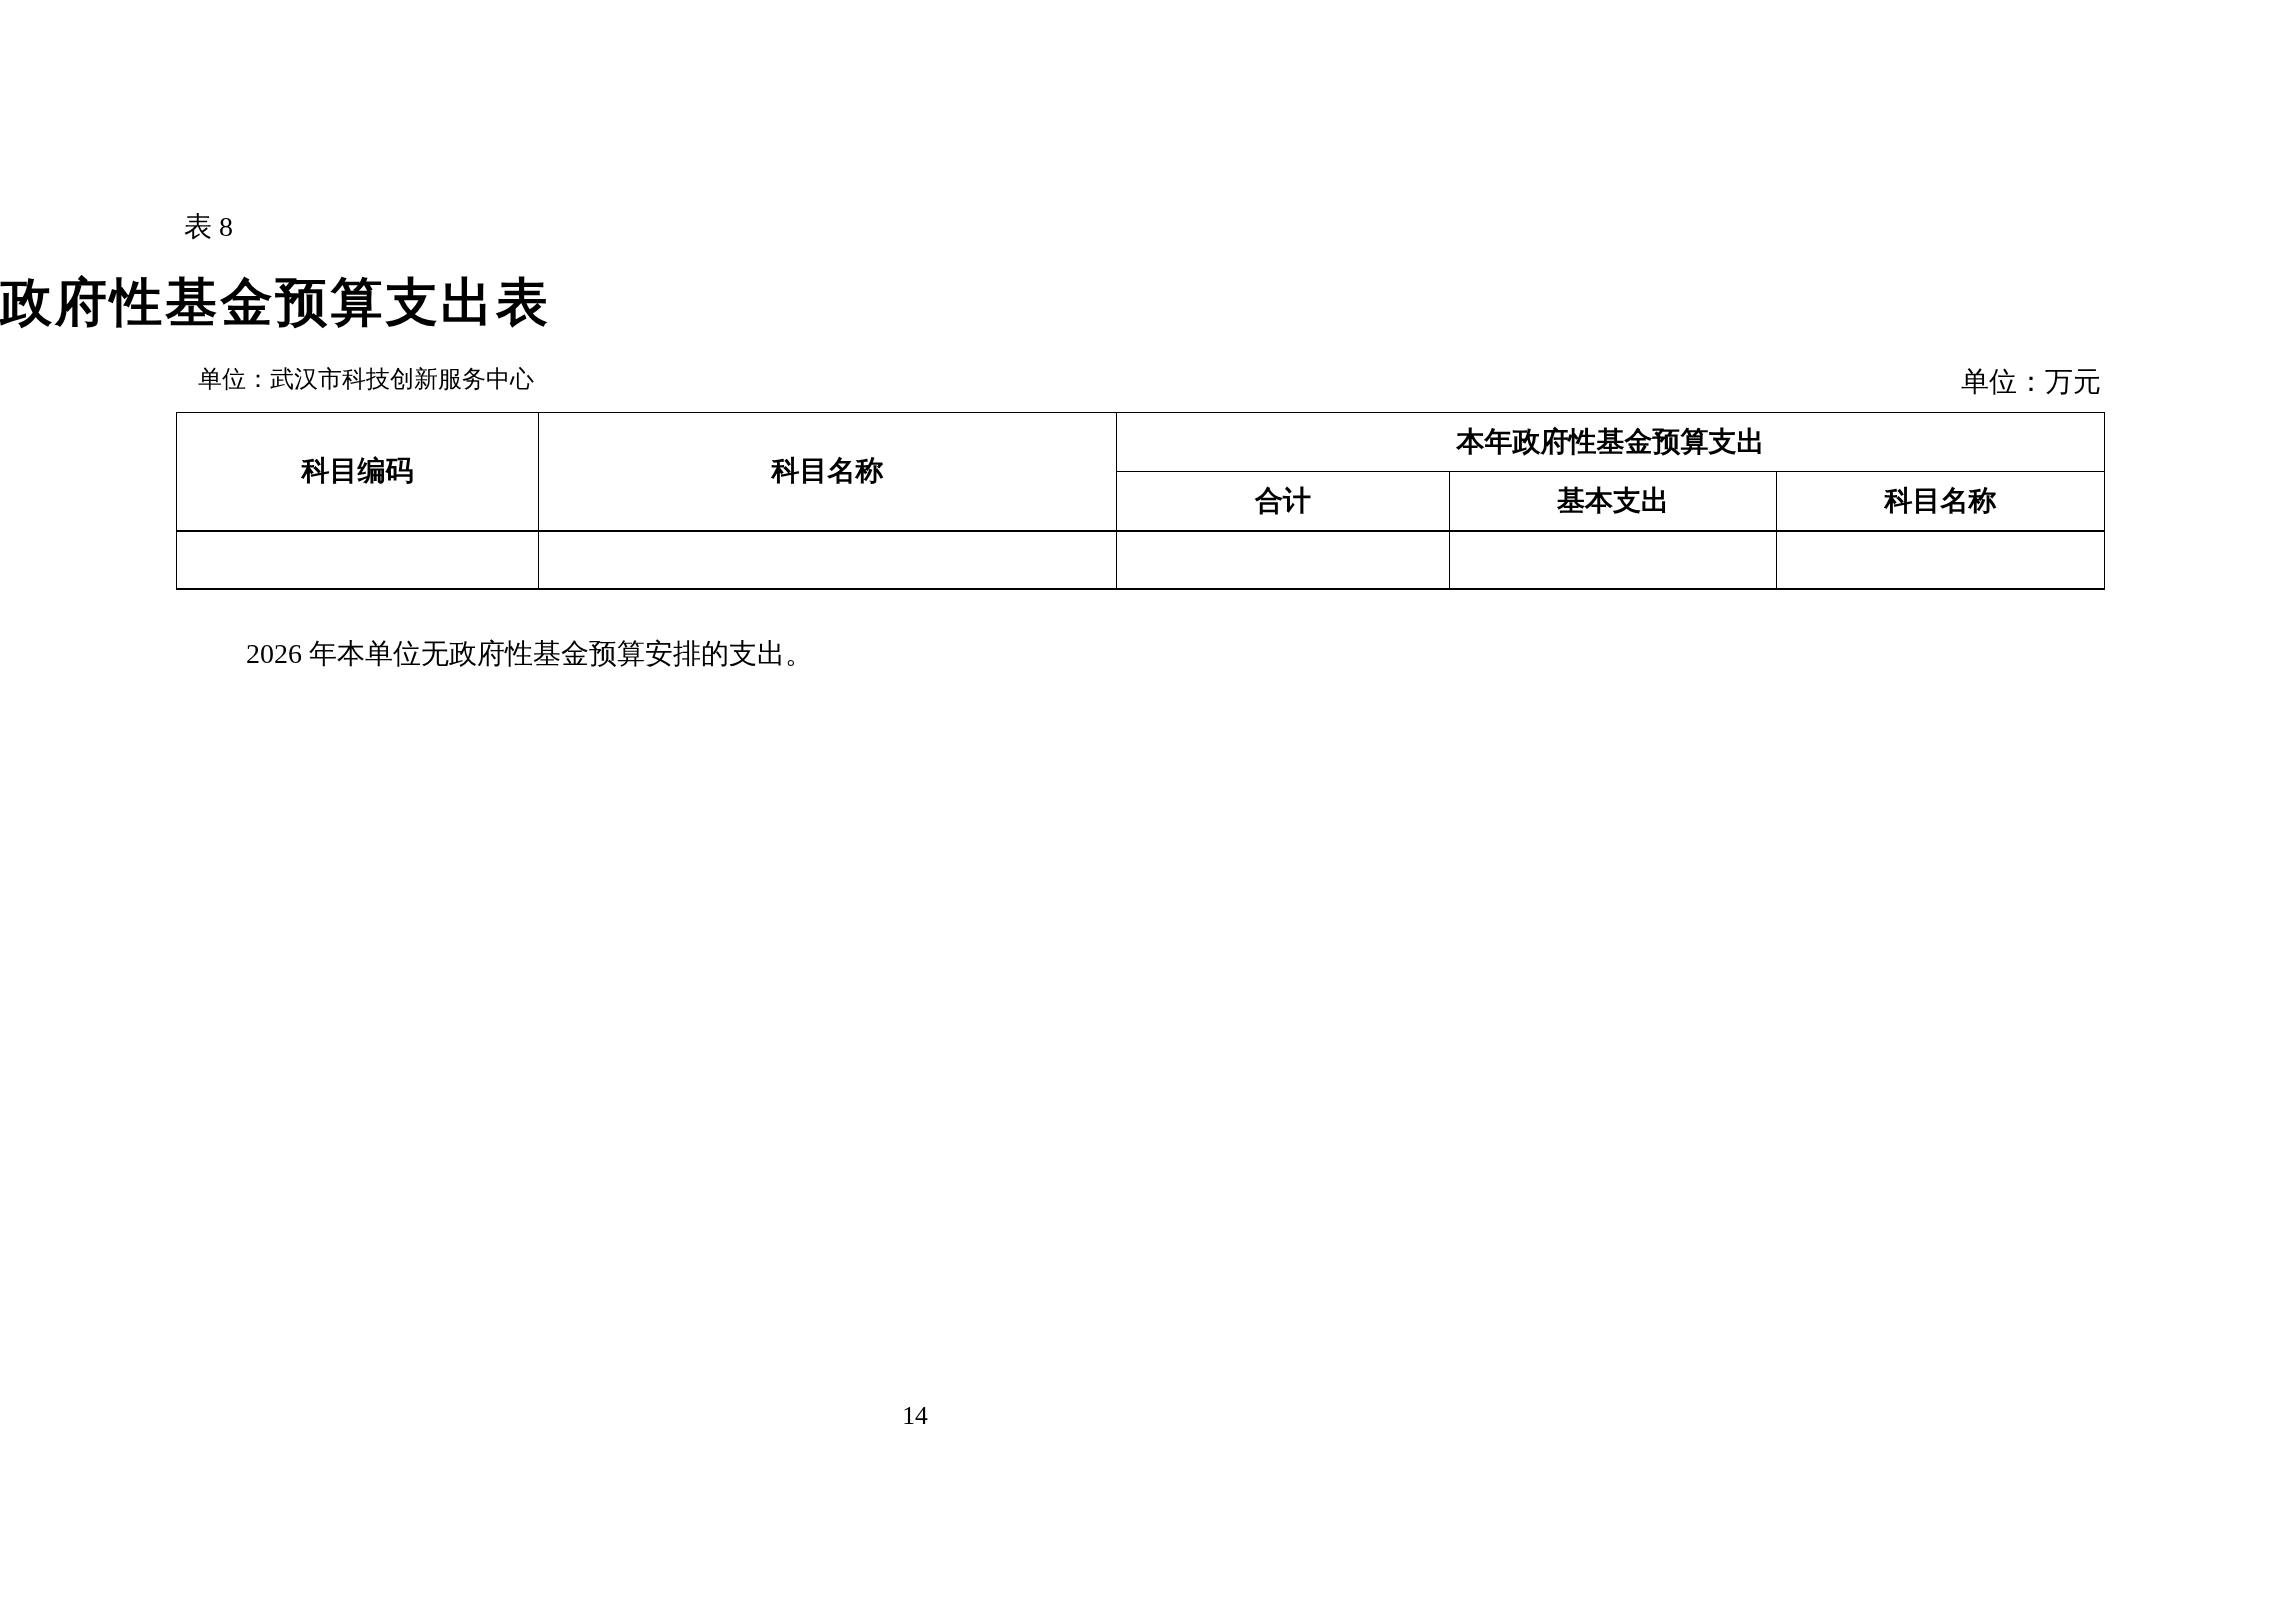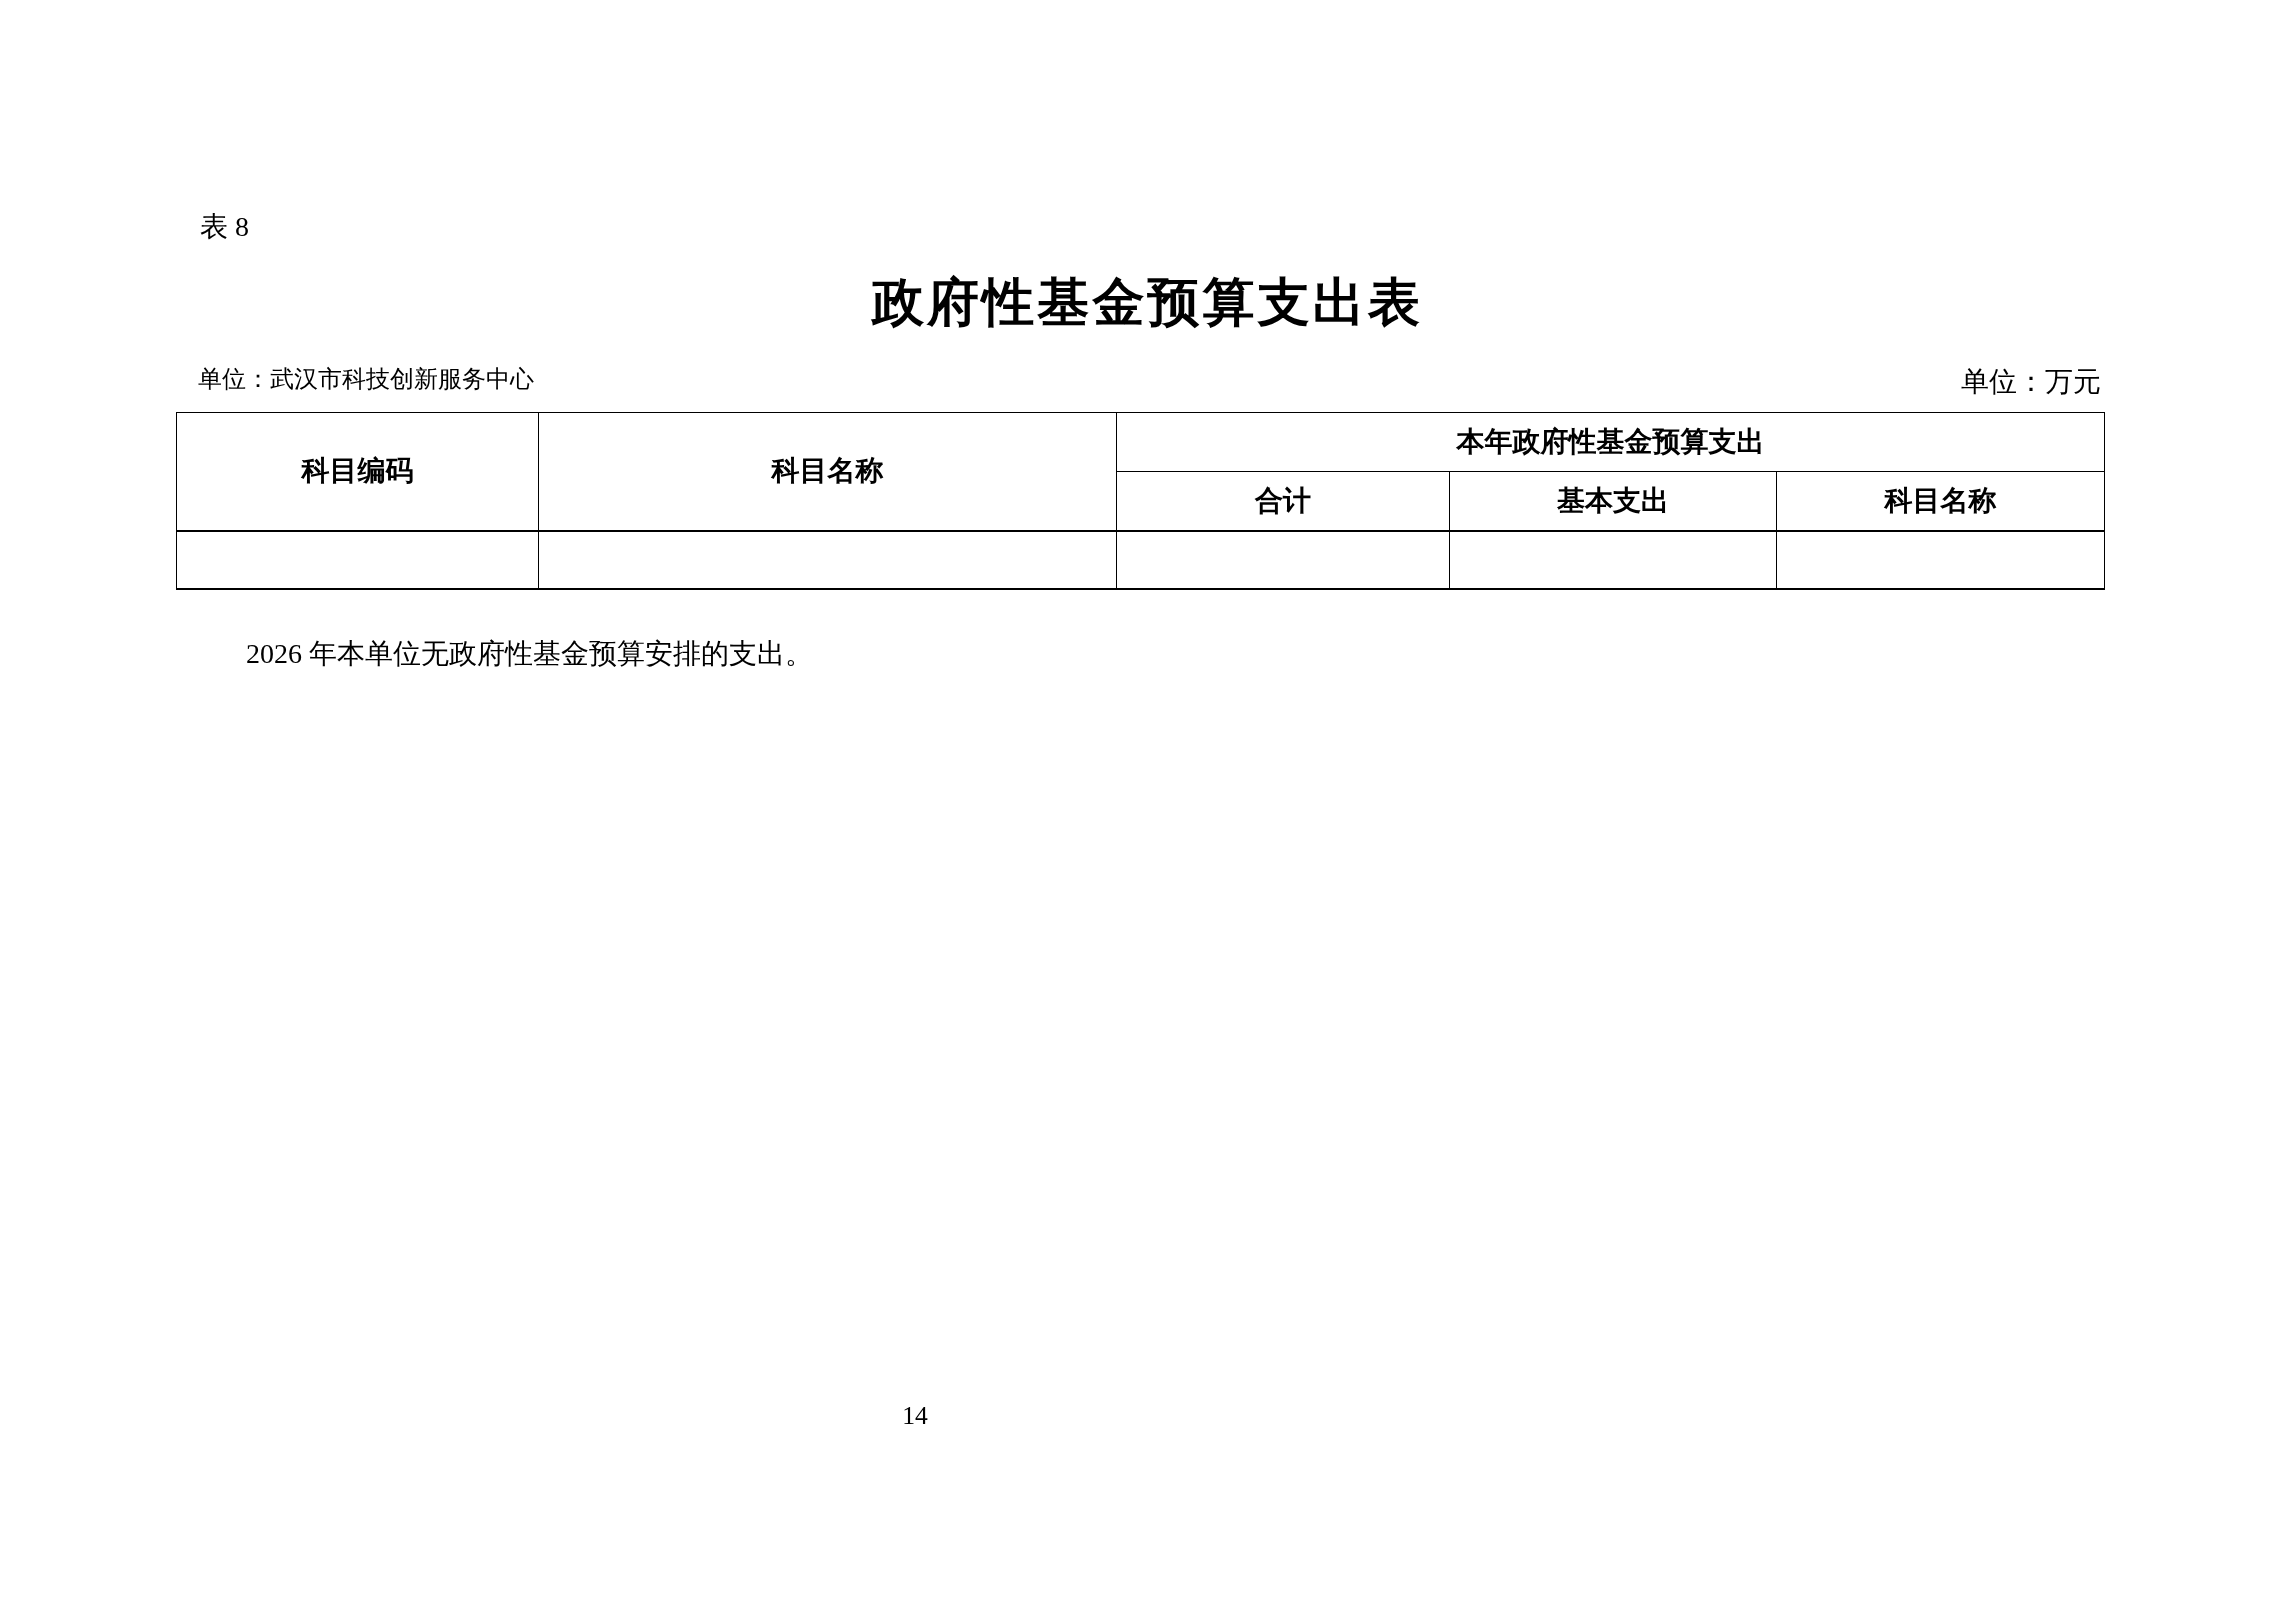--- a/index.html
+++ b/index.html
@@ -11,33 +11,33 @@
     position: relative;
     width: 2295px;
     height: 1623px;
     background: #ffffff;
     color: #000000;
     font-family: "Liberation Serif", "DejaVu Serif", serif;
     overflow: hidden;
   }
   .table-label {
     position: absolute;
-    left: 200px;
+    left: 184px;
     top: 212px;
     font-size: 28px;
     line-height: 1.1;
     white-space: pre;
   }
   .doc-title {
     position: absolute;
     left: 0;
     top: 276px;
     width: 2295px;
     margin: 0;
-    text-align: center;
+    text-align: left;
     font-size: 52px;
     font-weight: bold;
     letter-spacing: 3.1px;
     line-height: 1.05;
   }
   .unit-left {
     position: absolute;
     left: 198px;
     top: 366px;
     font-size: 24px;

